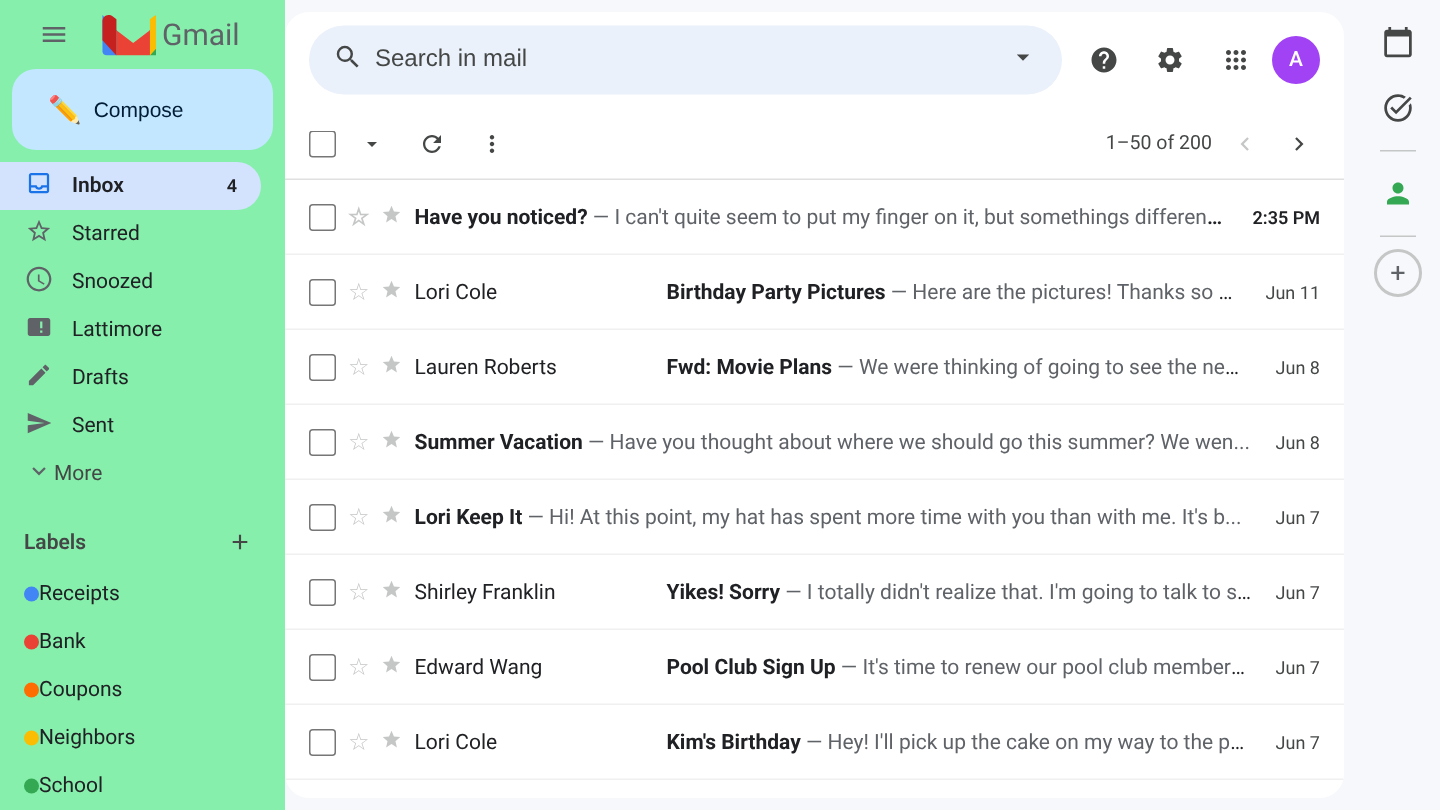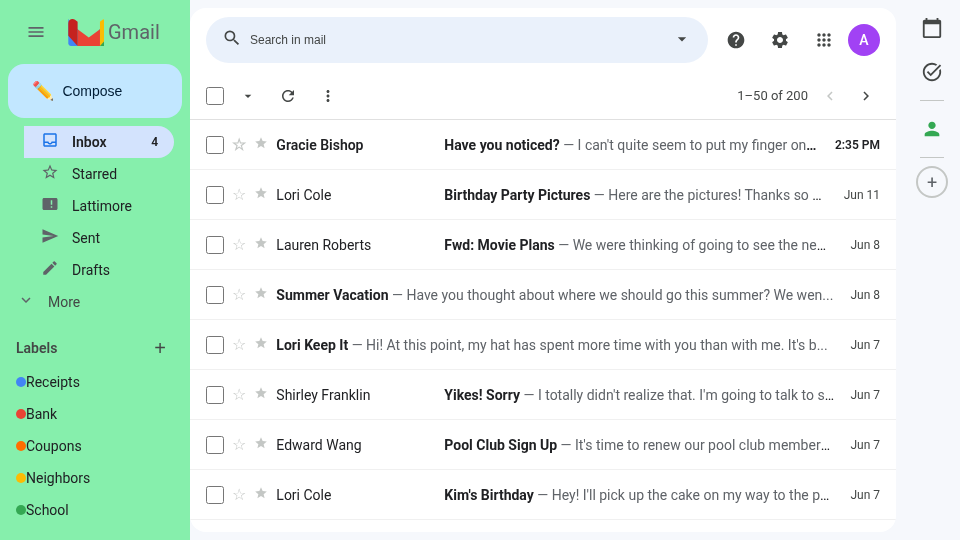--- a/index.html
+++ b/index.html
@@ -7,42 +7,42 @@
 
     
     #sidebar { width: 190px; min-width: 190px; background: #86efac; padding: 0 0; display: flex; flex-direction: column; overflow-y: auto; }
     #header-bar { height: 64px; display: flex; align-items: center; padding: 0 16px; gap: 12px; }
     .hamburger-btn { width: 40px; height: 40px; border-radius: 50%; border: none; background: transparent; cursor: pointer; display: flex; align-items: center; justify-content: center; }
     .gmail-logo { display: flex; align-items: center; gap: 4px; font-size: 22px; color: #5f6368; }
 
     .compose-btn { margin: 0 8px 8px 8px; background: #c2e7ff; border: none; border-radius: 16px; padding: 16px 24px; font-size: 14px; font-weight: 500; color: #001d35; cursor: pointer; display: flex; align-items: center; gap: 8px; width: calc(100% - 16px); }
     .compose-icon { font-size: 18px; }
 
-    .nav-item { display: flex; align-items: center; gap: 12px; padding: 0 16px; height: 32px; border-radius: 0 16px 16px 0; cursor: pointer; font-size: 14px; font-weight: 400; position: relative; margin-right: 16px; margin-left: 24px; }
+    .nav-item { display: flex; align-items: center; gap: 12px; padding: 0 16px; height: 32px; border-radius: 0 16px 16px 0; cursor: pointer; font-size: 14px; font-weight: 400; position: relative; margin-right: 16px; }
     .nav-item.active { background: #d3e3fd; font-weight: 600; }
     .nav-item .badge { margin-left: auto; font-size: 12px; font-weight: 600; color: #202124; }
     .nav-icon { font-size: 18px; color: #444746; width: 20px; text-align: center; }
 
     .labels-section { padding: 8px 16px 4px 16px; display: flex; align-items: center; justify-content: space-between; margin-top: 8px; }
     .labels-title { font-size: 14px; color: #444746; font-weight: 600; }
     .labels-add { background: none; border: none; font-size: 20px; cursor: pointer; color: #444746; width: 28px; height: 28px; display: flex; align-items: center; justify-content: center; border-radius: 50%; }
 
     .label-item { display: flex; align-items: center; padding: 0 16px; height: 32px; border-radius: 0 16px 16px 0; cursor: pointer; font-size: 14px; margin-right: 16px; }
     .label-dot { width: 10px; height: 10px; border-radius: 50%; flex-shrink: 0; }
 
-    .more-btn { display: flex; align-items: center; gap: 12px; padding: 0 16px; height: 32px; cursor: pointer; font-size: 14px; color: #444746; }
+    .more-btn { display: flex; align-items: center; gap: 0; padding: 0 16px; height: 32px; cursor: pointer; font-size: 14px; color: #444746; }
 
     
     #main { flex: 1; display: flex; flex-direction: column; background: #fff; border-radius: 16px; margin: 8px 8px 8px 0; overflow: hidden; }
 
     
     #topbar { display: flex; align-items: center; padding: 0 16px; height: 64px; gap: 8px; }
     .search-bar { flex: 1; background: #eaf1fb; border-radius: 24px; height: 46px; display: flex; align-items: center; padding: 0 16px; gap: 8px; }
     .search-icon { color: #444746; font-size: 18px; }
-    .search-input { background: none; border: none; outline: none; font-size: 12px; flex: 1; color: #0c4a6e; }
+    .search-input { background: none; border: none; outline: none; font-size: 16px; flex: 1; color: #0c4a6e; }
     .search-input::placeholder { color: #444746; }
     .search-dropdown { color: #444746; cursor: pointer; }
     .topbar-icons { display: flex; align-items: center; gap: 4px; }
     .icon-btn { width: 40px; height: 40px; border-radius: 50%; border: none; background: transparent; cursor: pointer; display: flex; align-items: center; justify-content: center; color: #444746; font-size: 18px; }
     .avatar { width: 32px; height: 32px; border-radius: 50%; background: #a142f4; display: flex; align-items: center; justify-content: center; color: white; font-size: 14px; font-weight: 500; cursor: pointer; }
 
     
     #email-toolbar { display: flex; align-items: center; padding: 0 16px; height: 48px; border-bottom: 1px solid #e0e0e0; gap: 8px; }
     .checkbox-all { width: 18px; height: 18px; border: 2px solid #5f6368; border-radius: 2px; cursor: pointer; background: white; }
     .toolbar-btn { width: 32px; height: 32px; border-radius: 50%; border: none; background: transparent; cursor: pointer; display: flex; align-items: center; justify-content: center; color: #444746; font-size: 16px; }
@@ -111,41 +111,49 @@
       <span class="nav-icon">
         <svg width="18" height="18" viewBox="0 0 24 24" fill="#5f6368">
             <path d="M22 9.24l-7.19-.62L12 2 9.19 8.63 2 9.24l5.46 4.73L5.82 21 12 17.27 18.18 21l-1.63-7.03L22 9.24zM12 15.4l-3.76 2.27 1-4.28-3.32-2.88 4.38-.38L12 6.1l1.71 4.04 4.38.38-3.32 2.88 1 4.28L12 15.4z"></path>
           </svg>
       </span>
       <span>Starred</span>
     </div>
     <div class="nav-item">
       <span class="nav-icon">
         <svg width="18" height="18" viewBox="0 0 24 24" fill="#5f6368">
+            <path d="M12 1C5.92 1 1 5.92 1 12s4.92 11 11 11 11-4.92 11-11S18.08 1 12 1zm0 20c-4.97 0-9-4.03-9-9s4.03-9 9-9 9 4.03 9 9-4.03 9-9 9zm.5-13H11v6l5.25 3.15.75-1.23-4.5-2.67V8z"></path>
+          </svg>
+      </span>
+      <span>Snoozed</span>
+    </div>
+    <div class="nav-item">
+      <span class="nav-icon">
+        <svg width="18" height="18" viewBox="0 0 24 24" fill="#5f6368">
             <path d="M0 0h24v24H0z" fill="none"></path>
             <path d="M20 4H4c-1.1 0-2 .9-2 2v12c0 1.1.9 2 2 2h16c1.1 0 2-.9 2-2V6c0-1.1-.9-2-2-2zm-7 3h2v6h-2V7zm0 8h2v2h-2v-2z"></path>
           </svg>
       </span>
       <span>Lattimore</span>
     </div>
     <div class="nav-item">
       <span class="nav-icon">
         <svg width="18" height="18" viewBox="0 0 24 24" fill="#5f6368">
+            <path d="M3 17.25V21h3.75L17.81 9.94l-3.75-3.75L3 17.25zM20.71 7.04c.39-.39.39-1.02 0-1.41l-2.34-2.34c-.39-.39-1.02-.39-1.41 0l-1.83 1.83 3.75 3.75 1.83-1.83z"></path>
+          </svg>
+      </span>
+      <span>Drafts</span>
+    </div>
+    <div class="nav-item">
+      <span class="nav-icon">
+        <svg width="18" height="18" viewBox="0 0 24 24" fill="#5f6368">
             <path d="M2.01 21L23 12 2.01 3 2 10l15 2-15 2z"></path>
           </svg>
       </span>
       <span>Sent</span>
-    </div>
-    <div class="nav-item">
-      <span class="nav-icon">
-        <svg width="18" height="18" viewBox="0 0 24 24" fill="#5f6368">
-            <path d="M3 17.25V21h3.75L17.81 9.94l-3.75-3.75L3 17.25zM20.71 7.04c.39-.39.39-1.02 0-1.41l-2.34-2.34c-.39-.39-1.02-.39-1.41 0l-1.83 1.83 3.75 3.75 1.83-1.83z"></path>
-          </svg>
-      </span>
-      <span>Drafts</span>
     </div>
     <div class="more-btn">
       <span class="nav-icon">
         <svg width="18" height="18" viewBox="0 0 24 24" fill="#5f6368">
             <path d="M16.59 8.59L12 13.17 7.41 8.59 6 10l6 6 6-6z"></path>
           </svg>
       </span>
       <span>More</span>
     </div>
   </div>
@@ -250,21 +258,20 @@
 
   <div id="email-list">
   <div class="email-row unread">
     <input type="checkbox" class="check" style="">
     <span class="star">☆</span>
     <span class="important">
       <svg width="14" height="14" viewBox="0 0 24 24" fill="#c4c7c5">
             <path d="M12 17.27L18.18 21l-1.64-7.03L22 9.24l-7.19-.61L12 2 9.19 8.63 2 9.24l5.46 4.73L5.82 21z"></path>
           </svg>
     </span>
-    <span class="sender">Gracie Bishop</span>
     <span class="subject-line">
       <span class="subject">Have you noticed?</span><span class="snippet"> — I can't quite seem to put my finger on it, but somethings different....</span>
     </span>
     <span class="date">2:35 PM</span>
   </div>
       <div class="email-row">
     <input type="checkbox" class="check" style="">
     <span class="star">☆</span>
     <span class="important">
       <svg width="14" height="14" viewBox="0 0 24 24" fill="#c4c7c5">

